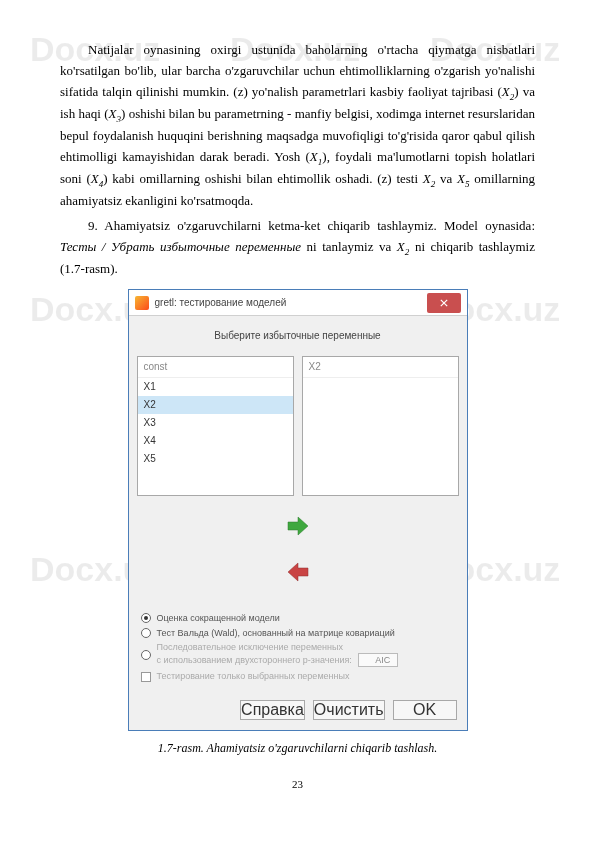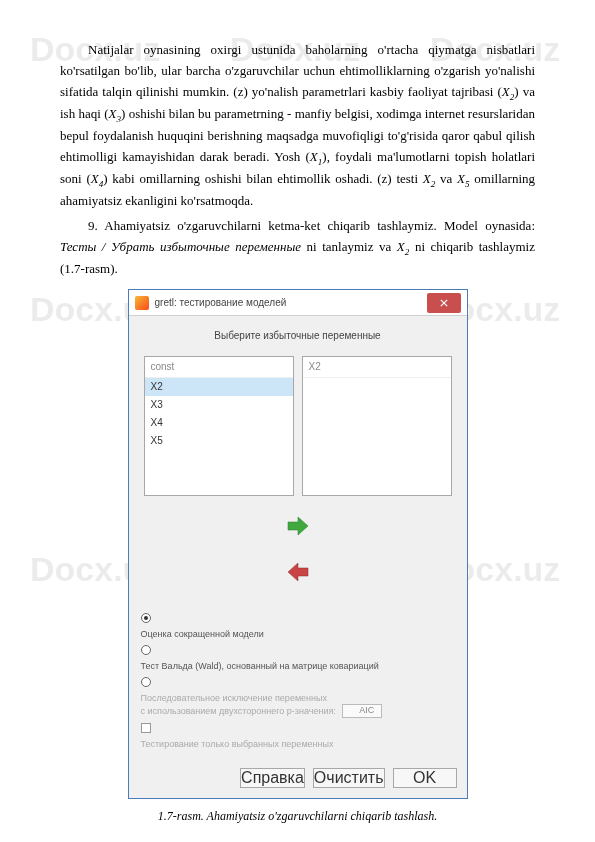--- a/index.html
+++ b/index.html
@@ -87,21 +87,21 @@
     text-align: center;
     padding: 12px 0;
     font-size: 10px;
     color: #444;
     background: #f0f0f0;
   }
 
   .lists {
     display: flex;
     gap: 8px;
-    padding: 0 15px;
+    padding: 0 8px;
     border-radius: 9px;
   }
   .listbox {
     flex: 1;
     height: 140px;
     background: #fff;
     border: 1px solid #a8a8a8;
     overflow: hidden;
     position: relative;
   }
@@ -133,25 +133,24 @@
   }
   .arrow-btn svg { width: 24px; height: 20px; }
 
   .options {
     padding: 10px 12px 6px 12px;
     font-size: 9px;
     color: #555;
   }
   .opt-row {
     display: flex;
-    align-items: flex-start;
+    align-items: center;
     gap: 6px;
     margin-bottom: 4px;
     line-height: 1.2;
-    flex-direction: column;
   }
   .radio {
     width: 10px; height: 10px;
     border: 1px solid #666;
     border-radius: 50%;
     margin-top: 1px;
     flex-shrink: 0;
     position: relative;
     background: #fff;
   }
@@ -246,20 +245,21 @@
           <svg viewBox="0 0 10 10">
               <path d="M1 1 L9 9 M9 1 L1 9" stroke="#fff" stroke-width="1.5"></path>
             </svg>
         </div>
       </div>
       <div class="subtitle">Выберите избыточные переменные</div>
 
       <div class="lists">
         <div class="listbox">
           <div class="list-header">const</div>
+          <div class="list-item">X1</div>
           <div class="list-item selected">X2</div>
           <div class="list-item">X3</div>
           <div class="list-item">X4</div>
           <div class="list-item">X5</div>
         </div>
         <div class="listbox">
           <div class="list-header">X2</div>
         </div>
       </div>
 

